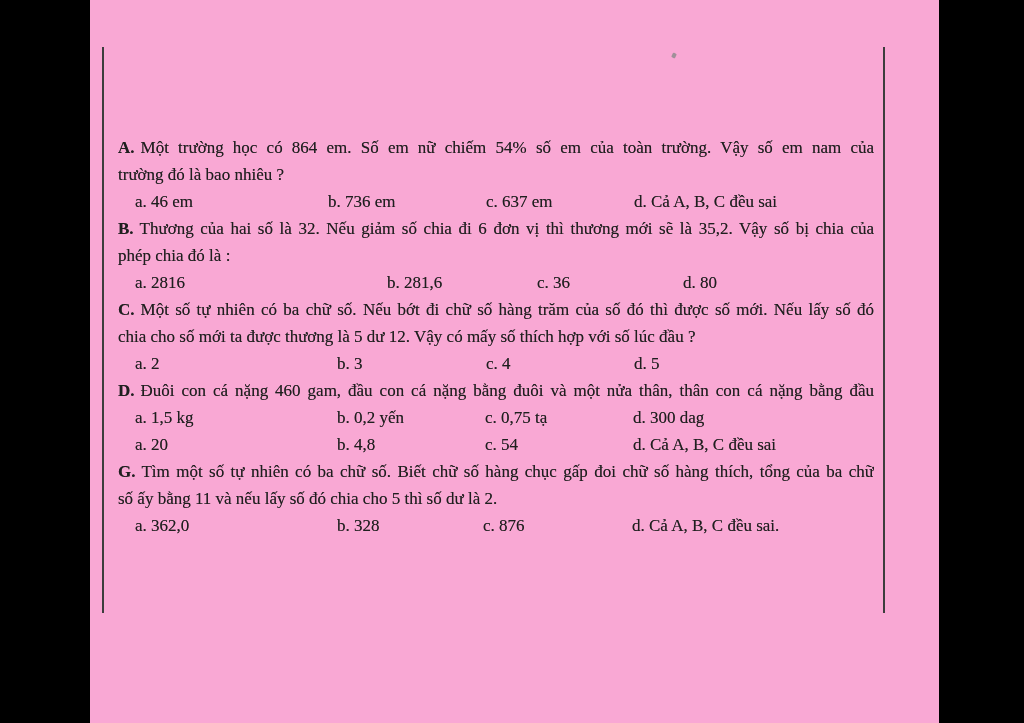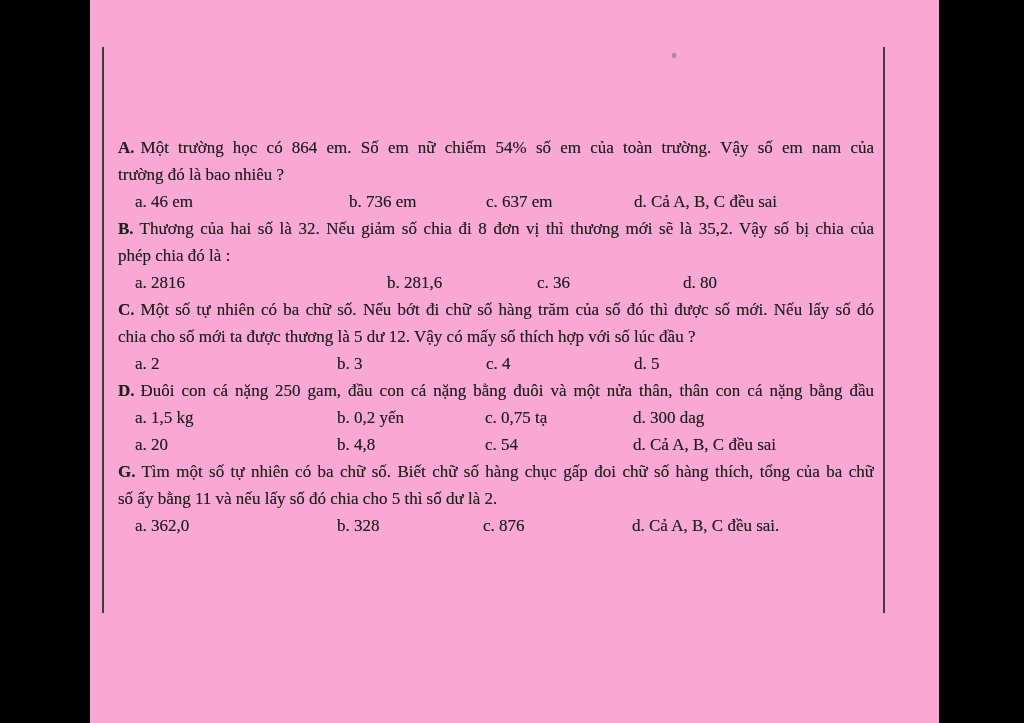--- a/index.html
+++ b/index.html
@@ -51,28 +51,28 @@
 
   <div class="speck"></div>
 
   <main class="content">
 
     <section>
       <div class="qline just"><b class="qlabel">A.</b><span>Một trường học có 864 em. Số em nữ chiếm 54% số em của toàn trường. Vậy số em nam của</span></div>
       <div class="qline"><span>trường đó là bao nhiêu ?</span></div>
       <div class="opts">
         <span class="opt" style="left:17px">a. 46 em</span>
-        <span class="opt" style="left:231px">b. 736 em</span>
+        <span class="opt" style="left:210px">b. 736 em</span>
         <span class="opt" style="left:368px">c. 637 em</span>
         <span class="opt" style="left:516px">d. Cả A, B, C đều sai</span>
       </div>
     </section>
 
     <section>
-      <div class="qline just"><b class="qlabel">B.</b><span>Thương của hai số là 32. Nếu giảm số chia đi 8 đơn vị thì thương mới sẽ là 35,2. Vậy số bị chia của</span></div>
+      <div class="qline just"><b class="qlabel">B.</b><span>Thương của hai số là 32. Nếu giảm số chia đi 6 đơn vị thì thương mới sẽ là 35,2. Vậy số bị chia của</span></div>
       <div class="qline"><span>phép chia đó là :</span></div>
       <div class="opts">
         <span class="opt" style="left:17px">a. 2816</span>
         <span class="opt" style="left:269px">b. 281,6</span>
         <span class="opt" style="left:419px">c. 36</span>
         <span class="opt" style="left:565px">d. 80</span>
       </div>
     </section>
 
     <section>
@@ -80,21 +80,21 @@
       <div class="qline"><span>chia cho số mới ta được thương là 5 dư 12. Vậy có mấy số thích hợp với số lúc đầu ?</span></div>
       <div class="opts">
         <span class="opt" style="left:17px">a. 2</span>
         <span class="opt" style="left:219px">b. 3</span>
         <span class="opt" style="left:368px">c. 4</span>
         <span class="opt" style="left:516px">d. 5</span>
       </div>
     </section>
 
     <section>
-      <div class="qline just"><b class="qlabel">D.</b><span>Đuôi con cá nặng 250 gam, đầu con cá nặng bằng đuôi và một nửa thân, thân con cá nặng bằng đầu</span></div>
+      <div class="qline just"><b class="qlabel">D.</b><span>Đuôi con cá nặng 460 gam, đầu con cá nặng bằng đuôi và một nửa thân, thân con cá nặng bằng đầu</span></div>
       <div class="opts">
         <span class="opt" style="left:17px">a. 1,5 kg</span>
         <span class="opt" style="left:219px">b. 0,2 yến</span>
         <span class="opt" style="left:367px">c. 0,75 tạ</span>
         <span class="opt" style="left:515px">d. 300 dag</span>
       </div>
     </section>
 
     <section>
       <div class="opts">

